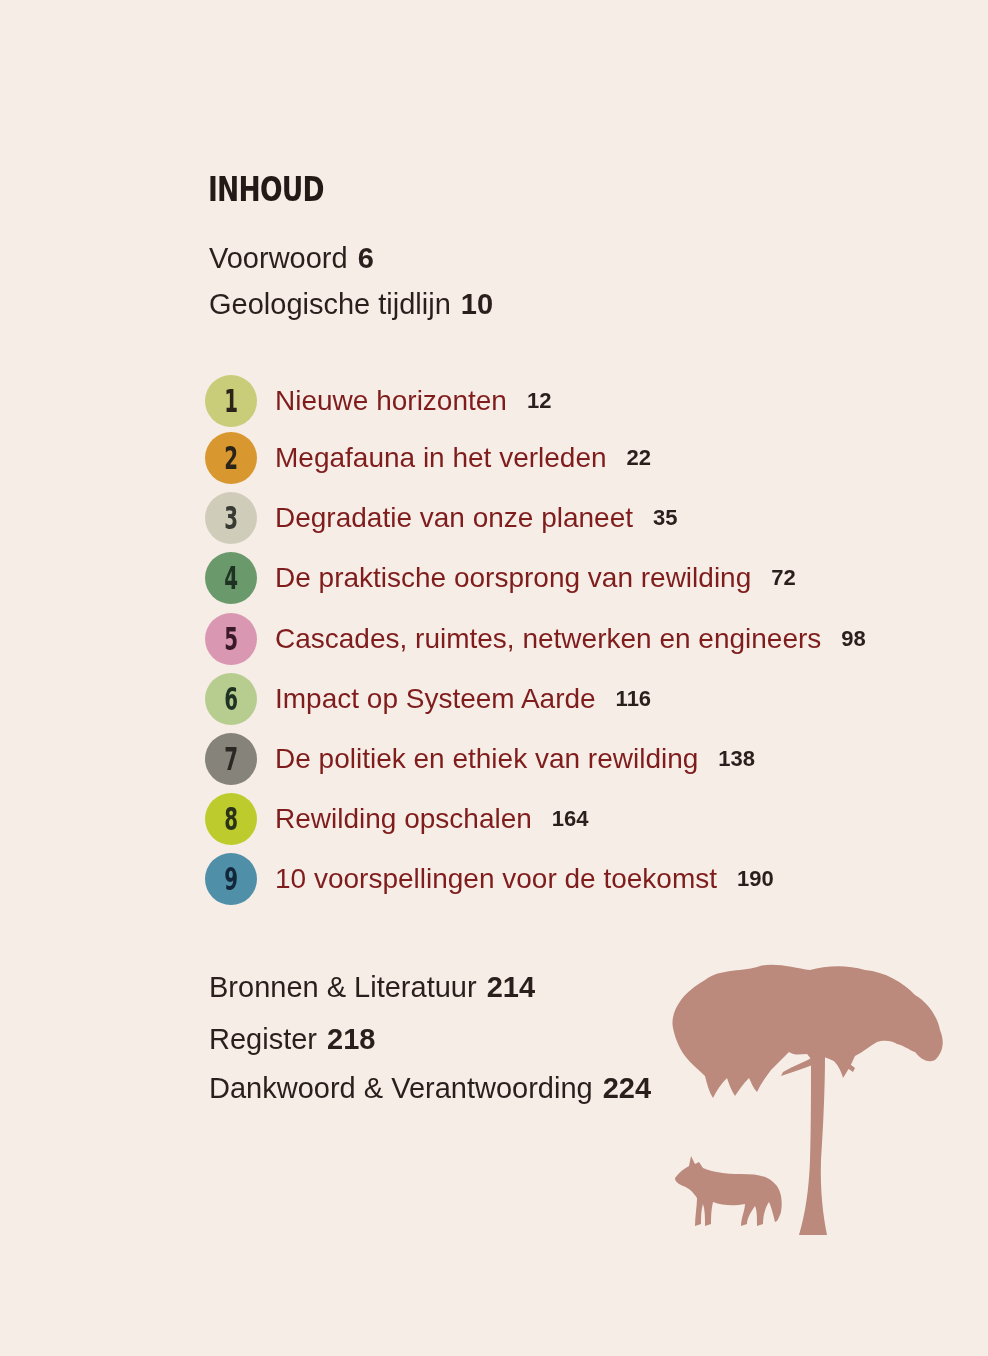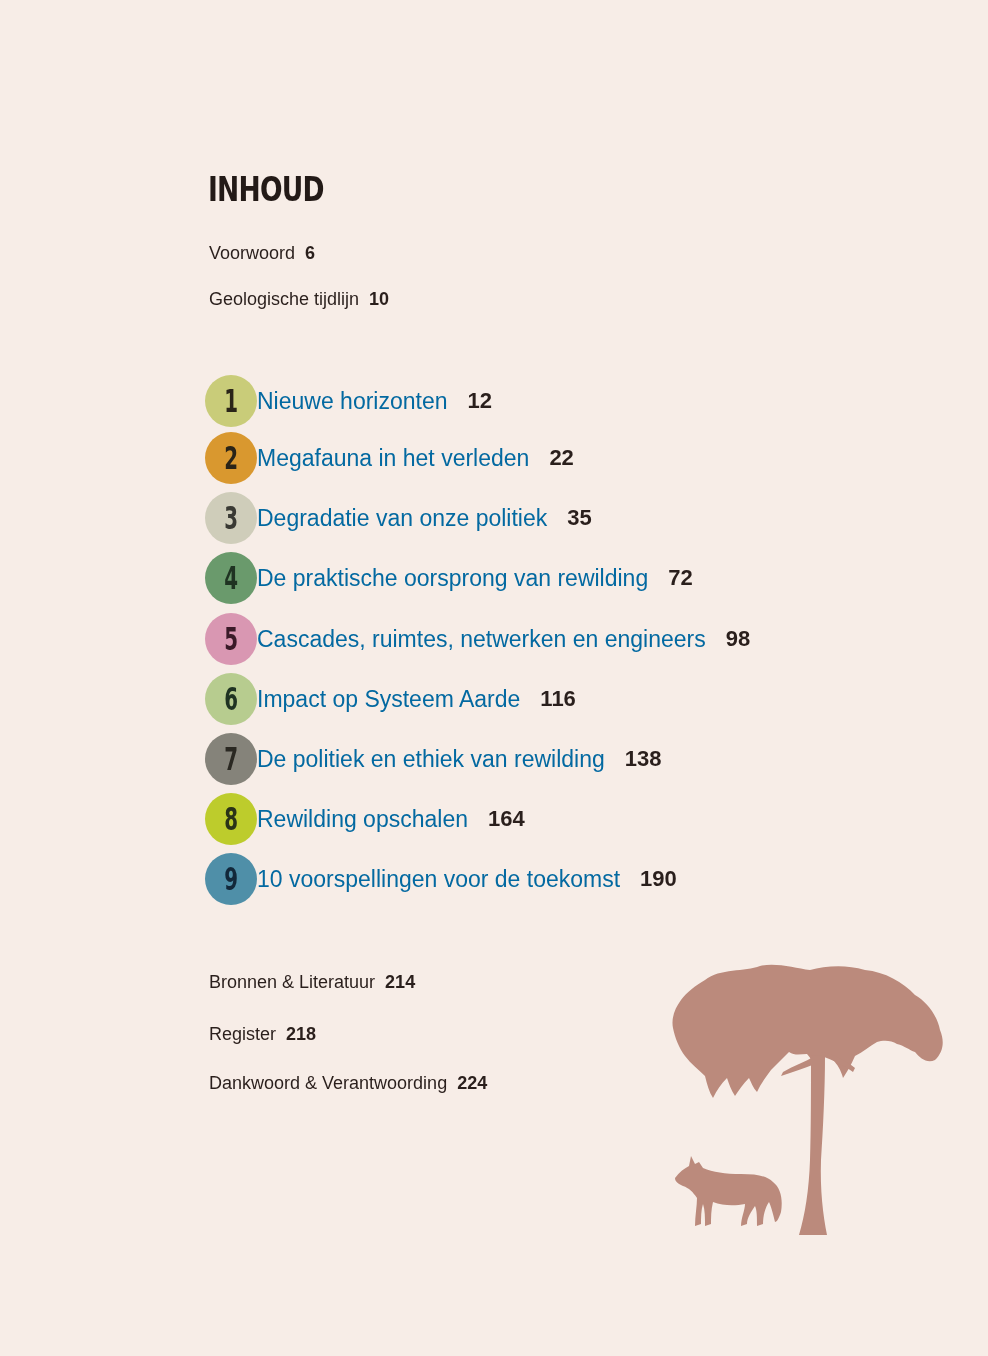--- a/index.html
+++ b/index.html
@@ -24,21 +24,21 @@
       font-size: 34px;
       letter-spacing: -1px;
       transform: scaleX(0.78);
       transform-origin: left center;
       color: #231a17;
       line-height: 1;
     }
     .entry {
       position: absolute;
       left: 209px;
-      font-size: 18px;
+      font-size: 29px;
       line-height: 1;
       white-space: nowrap;
       color: #2a1f1c;
     }
     .entry .page {
       font-weight: bold;
       margin-left: 10px;
     }
     .chapter {
       position: absolute;
@@ -59,22 +59,23 @@
     }
     .chapter .circle span {
       font-family: "DejaVu Sans", sans-serif;
       font-weight: bold;
       font-size: 32px;
       transform: scaleX(0.62);
       display: inline-block;
       line-height: 1;
     }
     .chapter .title {
-      font-size: 23px;
-      color: #0369a1;
+      margin-left: 18px;
+      font-size: 28px;
+      color: #7f1d1d;
     }
     .chapter .page {
       font-weight: bold;
       margin-left: 20px;
       font-size: 22px;
       color: #2a1f1c;
     }
     .illustration {
       position: absolute;
       left: 665px;
@@ -110,21 +111,21 @@
         <span style="color:#2a2418;">2</span>
       </div>
     <span class="title">Megafauna in het verleden</span>
       <span class="page">22</span>
   </div>
 
   <div class="chapter" style="top:492px;">
     <div class="circle" style="background:#cfcdba;">
         <span style="color:#3a3a34;">3</span>
       </div>
-    <span class="title">Degradatie van onze politiek</span>
+    <span class="title">Degradatie van onze planeet</span>
       <span class="page">35</span>
   </div>
 
   <div class="chapter" style="top:552px;">
     <div class="circle" style="background:#6a9a6c;">
         <span style="color:#1f3322;">4</span>
       </div>
     <span class="title">De praktische oorsprong van rewilding</span>
       <span class="page">72</span>
   </div>

